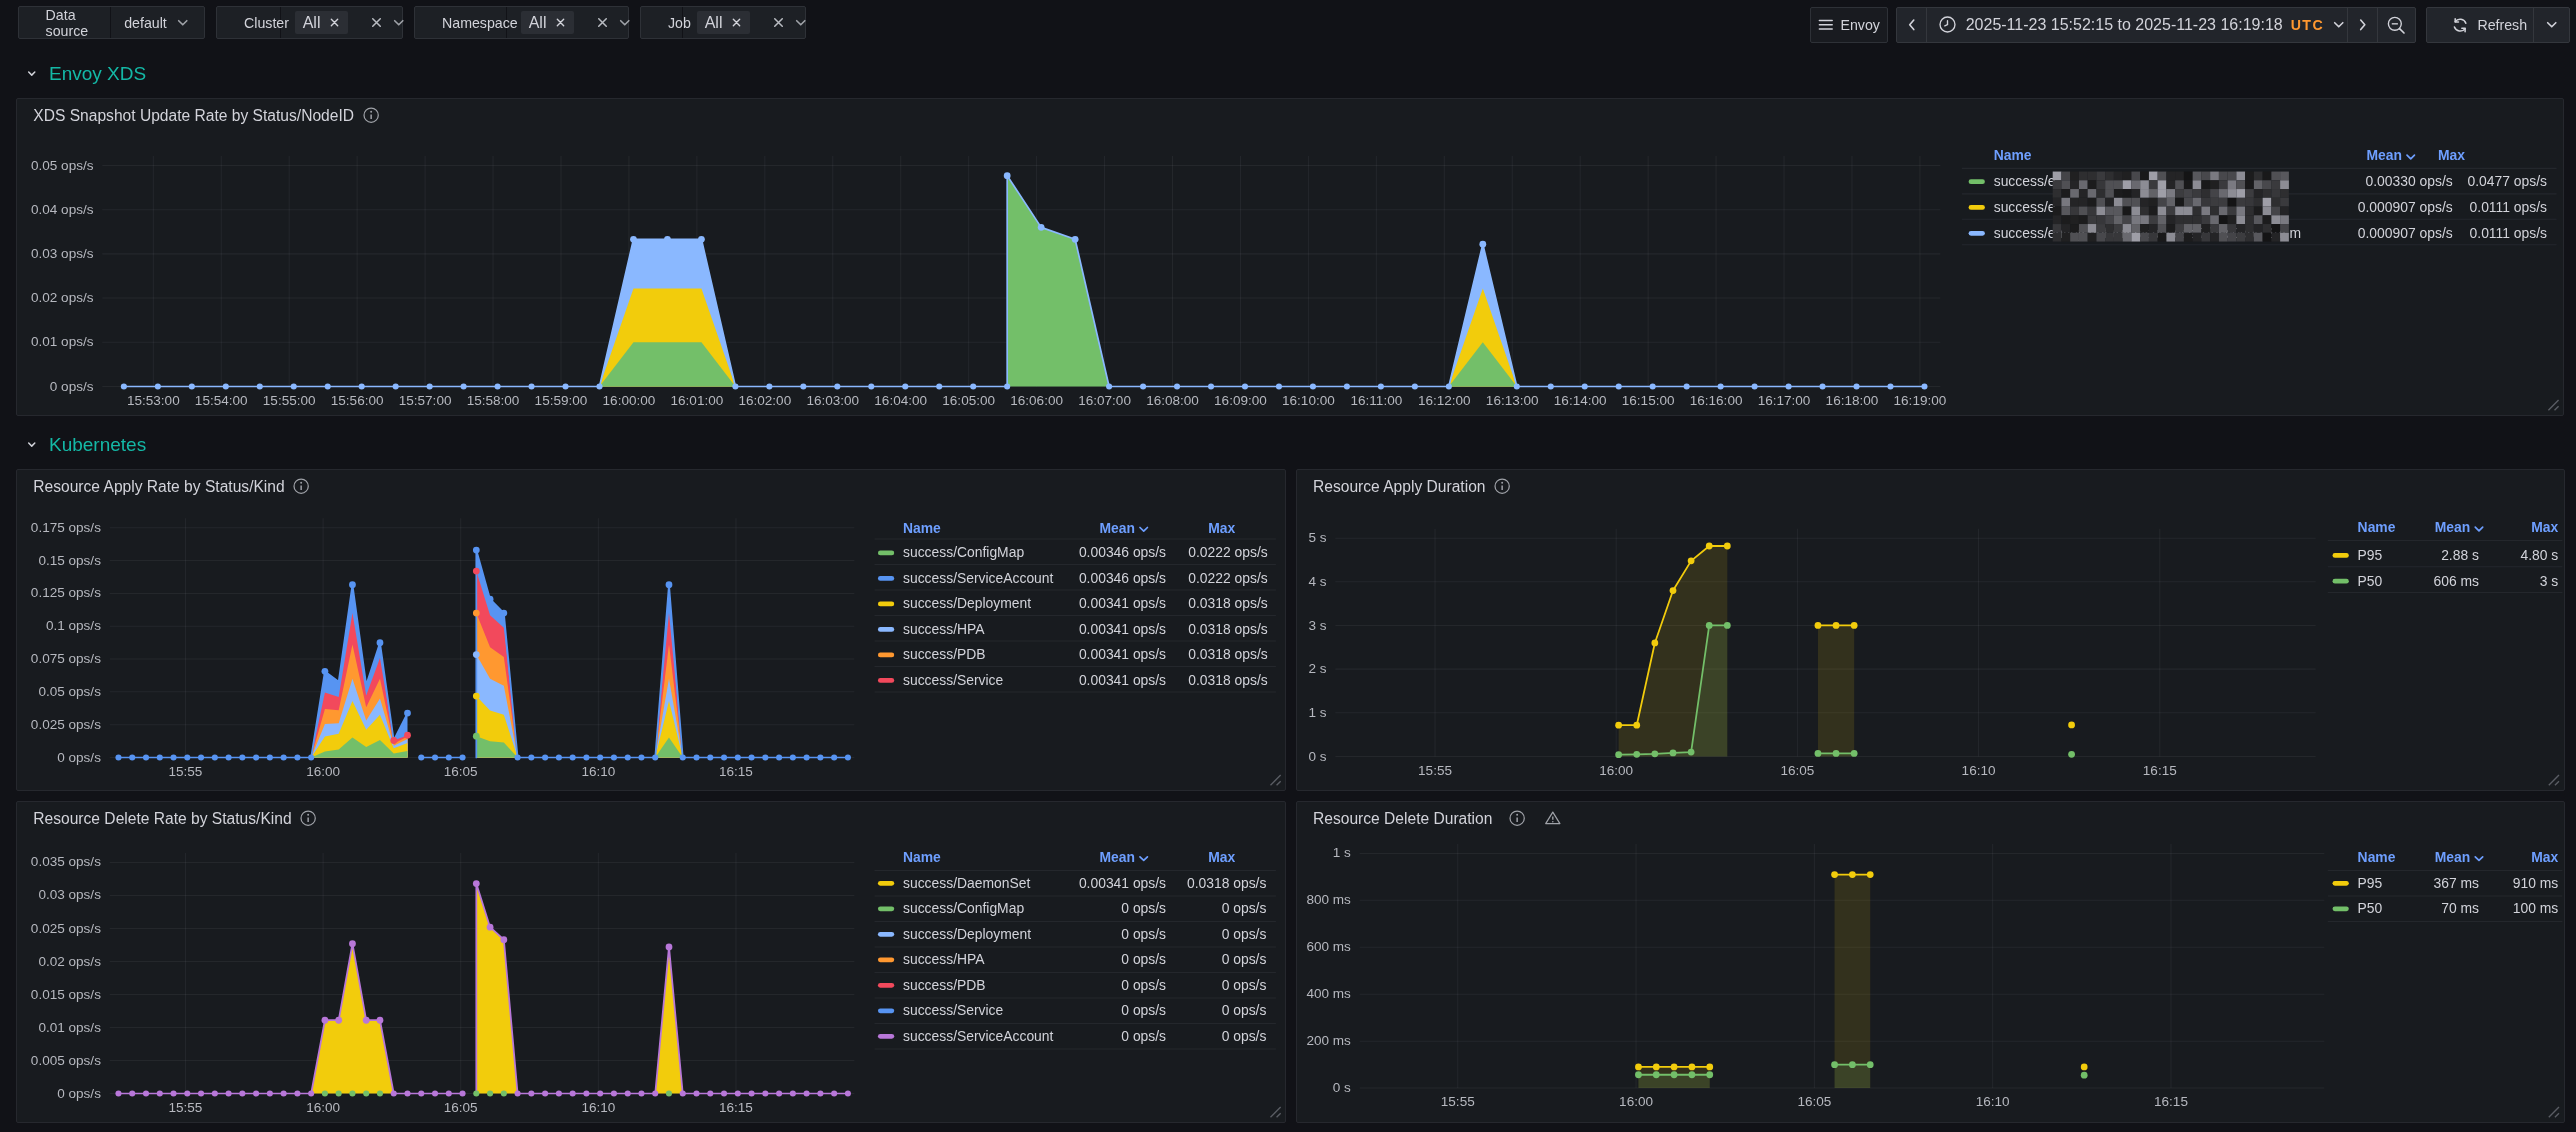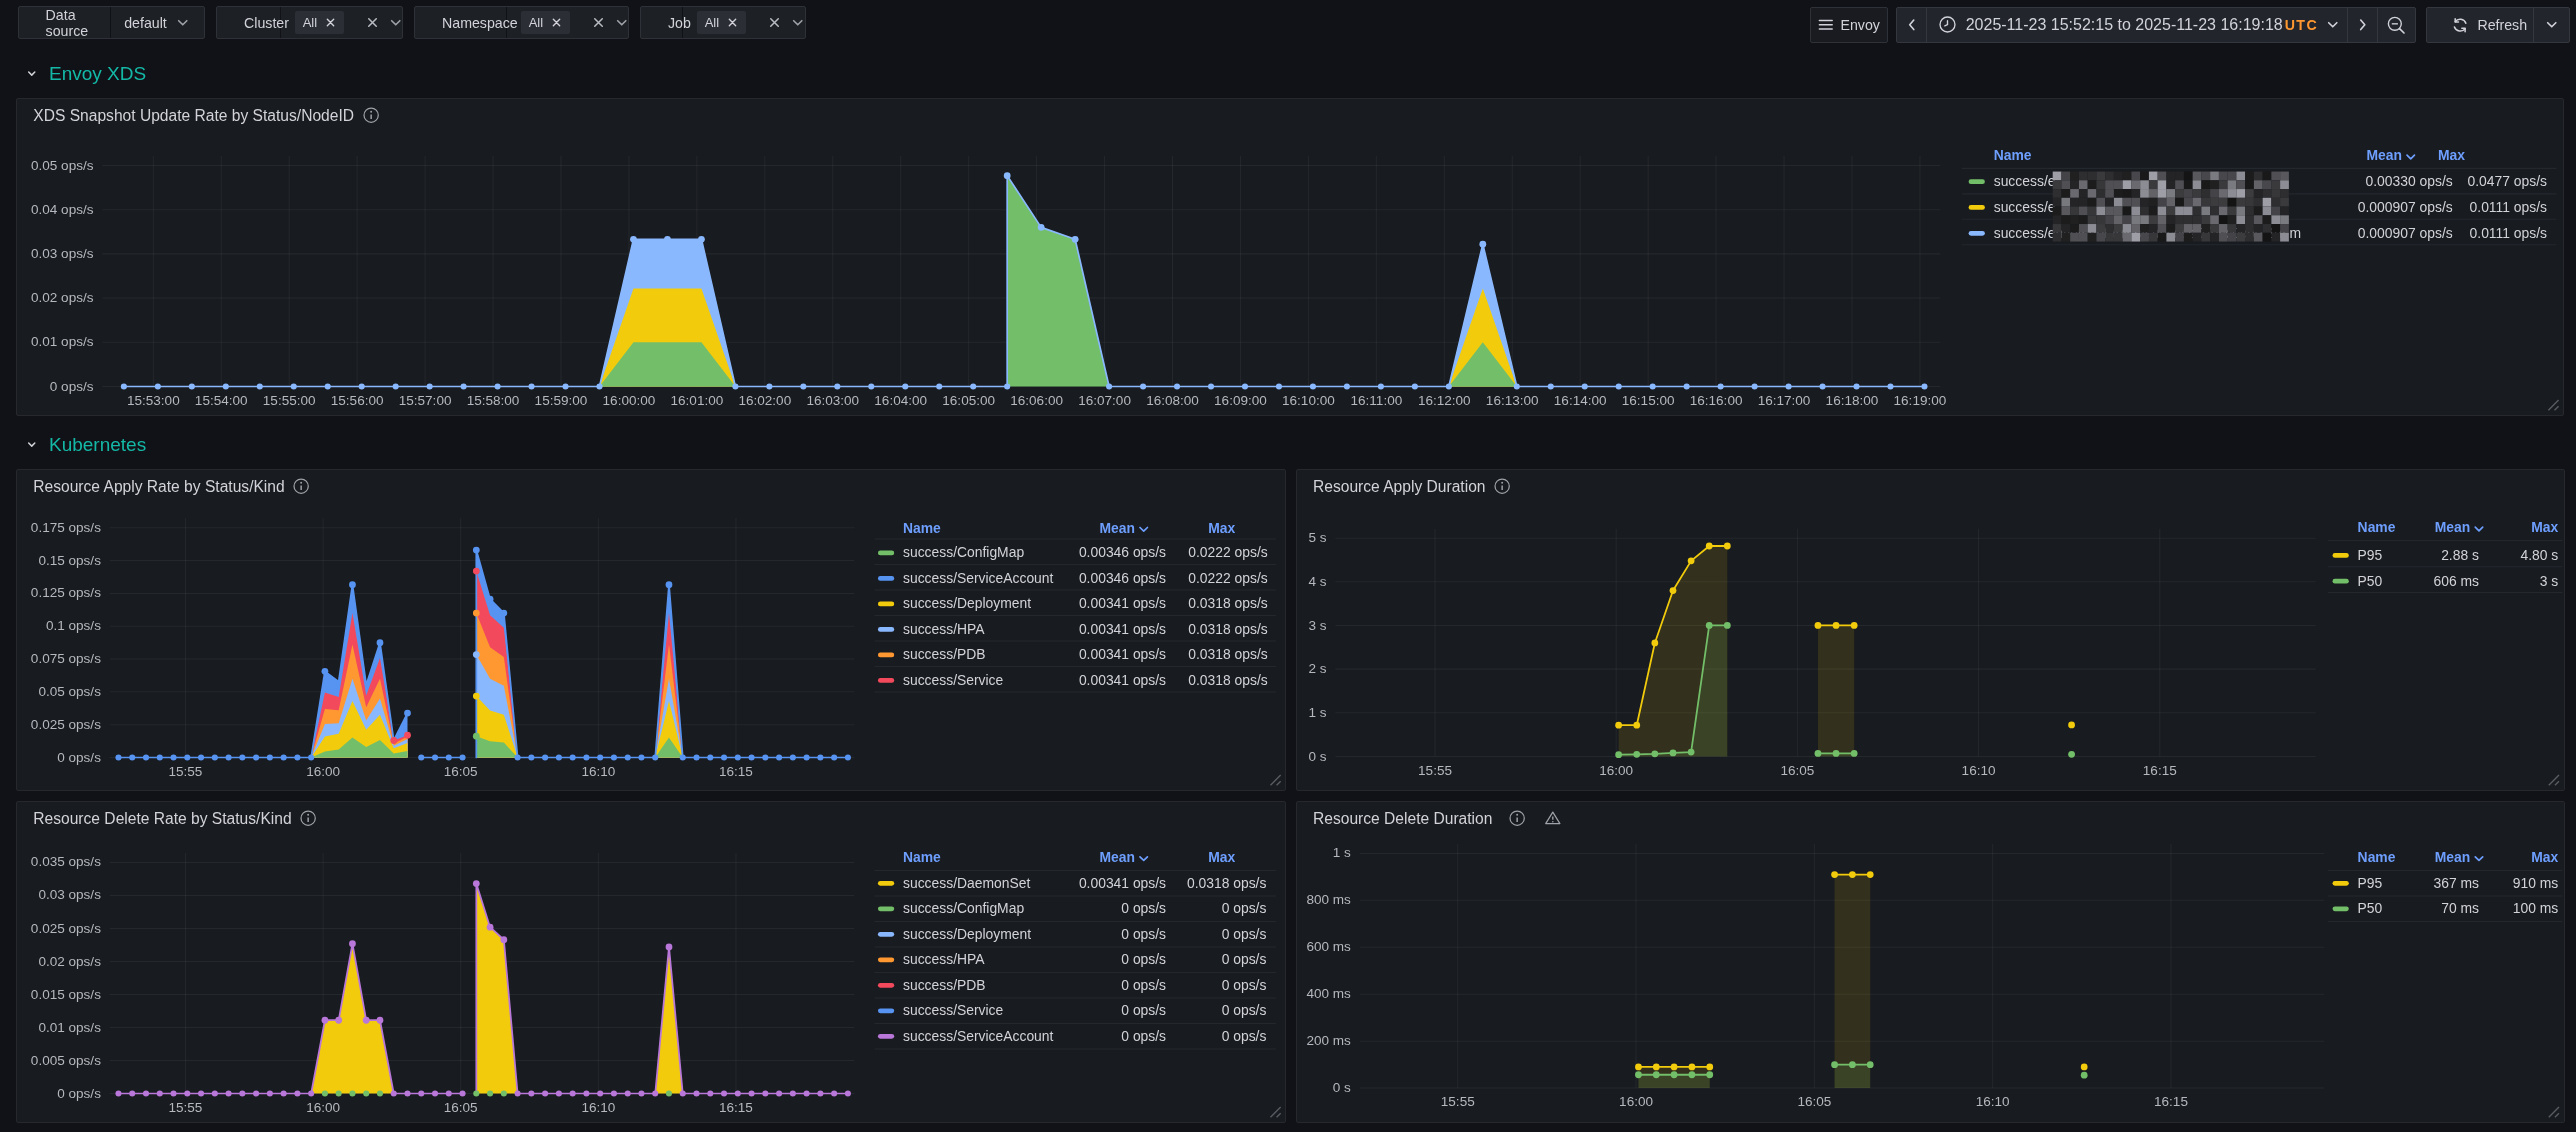--- a/index.html
+++ b/index.html
@@ -2,31 +2,31 @@
 <html style="font-size:11px"><head><meta charset="utf-8"><style>
 html,body{margin:0;padding:0;width:2576px;height:1133px;background:#111217;font-family:"Liberation Sans",sans-serif;overflow:hidden;position:relative}
 .panel{position:absolute;background:#181b1f;border:1px solid #26282e;border-radius:2px;box-sizing:border-box}
 .ptitle{position:absolute;left:16px;top:7.5px;font-size:15.6px;font-weight:500;color:#d2d3da;display:flex;align-items:center;white-space:nowrap}
 .ptitle svg{margin-left:8.8px}
 .sect{position:absolute;display:flex;align-items:center;font-size:19px;font-weight:400;color:#14b8a6}
 .fb{position:absolute;top:6.1px;height:33px;background:#1d2025;border:1px solid #2e3137;border-radius:2px;display:flex;box-sizing:border-box}
 .fbl{display:flex;align-items:center;padding-left:27px;font-size:14.2px;color:#d2d3da;border-right:1px solid #111217;box-sizing:border-box;flex:none}
 .fbv{display:flex;align-items:center;flex:1;padding:0 11px 0 13.6px}
 .selval{font-size:14.2px;color:#d2d3da;padding-left:0px}
-.chip{display:flex;align-items:center;background:#2b2e34;border-radius:2px;height:23px;padding:0 8.1px;font-size:13px;color:#d2d3da;gap:8.1px}
+.chip{display:flex;align-items:center;background:#2b2e34;border-radius:2px;height:23px;padding:0 8.1px;font-size:16px;color:#d2d3da;gap:8.1px}
 .chipx{display:flex}
 .xgray{display:flex;margin-left:22px}
 .dcaret{display:flex;margin-left:10.2px}
 .dcaret2{display:flex;margin-left:10.2px}
 .rbtn{position:absolute;top:6.8px;height:36px;background:#191b20;border:1px solid #2e3137;border-radius:2px;display:flex;align-items:center;justify-content:center;gap:6.8px;font-size:14.2px;color:#d2d3da;box-sizing:border-box}
 .rgrp{position:absolute;top:6.8px;height:36px;background:#22252b;border:1px solid #34373d;border-radius:2px;display:flex;align-items:stretch;box-sizing:border-box;color:#d2d3da;font-size:14.2px}
 .seg{display:flex;align-items:center;justify-content:center;border-right:1px solid #34373d;box-sizing:border-box}
 .seg:last-child{border-right:none}
 .seg.grow{flex:1}
-.timetxt{font-size:16px;color:#d2d3da;margin-right:2px;white-space:nowrap}
+.timetxt{font-size:16px;color:#d2d3da;margin-right:8px;white-space:nowrap}
 .utc{font-size:14.2px;color:#ff9830;font-weight:700;letter-spacing:1.4px}
 .seg span{white-space:nowrap}
 .rgrp .seg svg{flex:none}
 </style></head><body>
 <div class="fb" style="left:17.6px;width:187px">
     <div class="fbl" style="width:92px">Data source</div>
     <div class="fbv">
       <span class="selval">default</span>
       <span class="dcaret">
         <svg width="11.5" height="7.5" viewBox="0 0 17 11">

